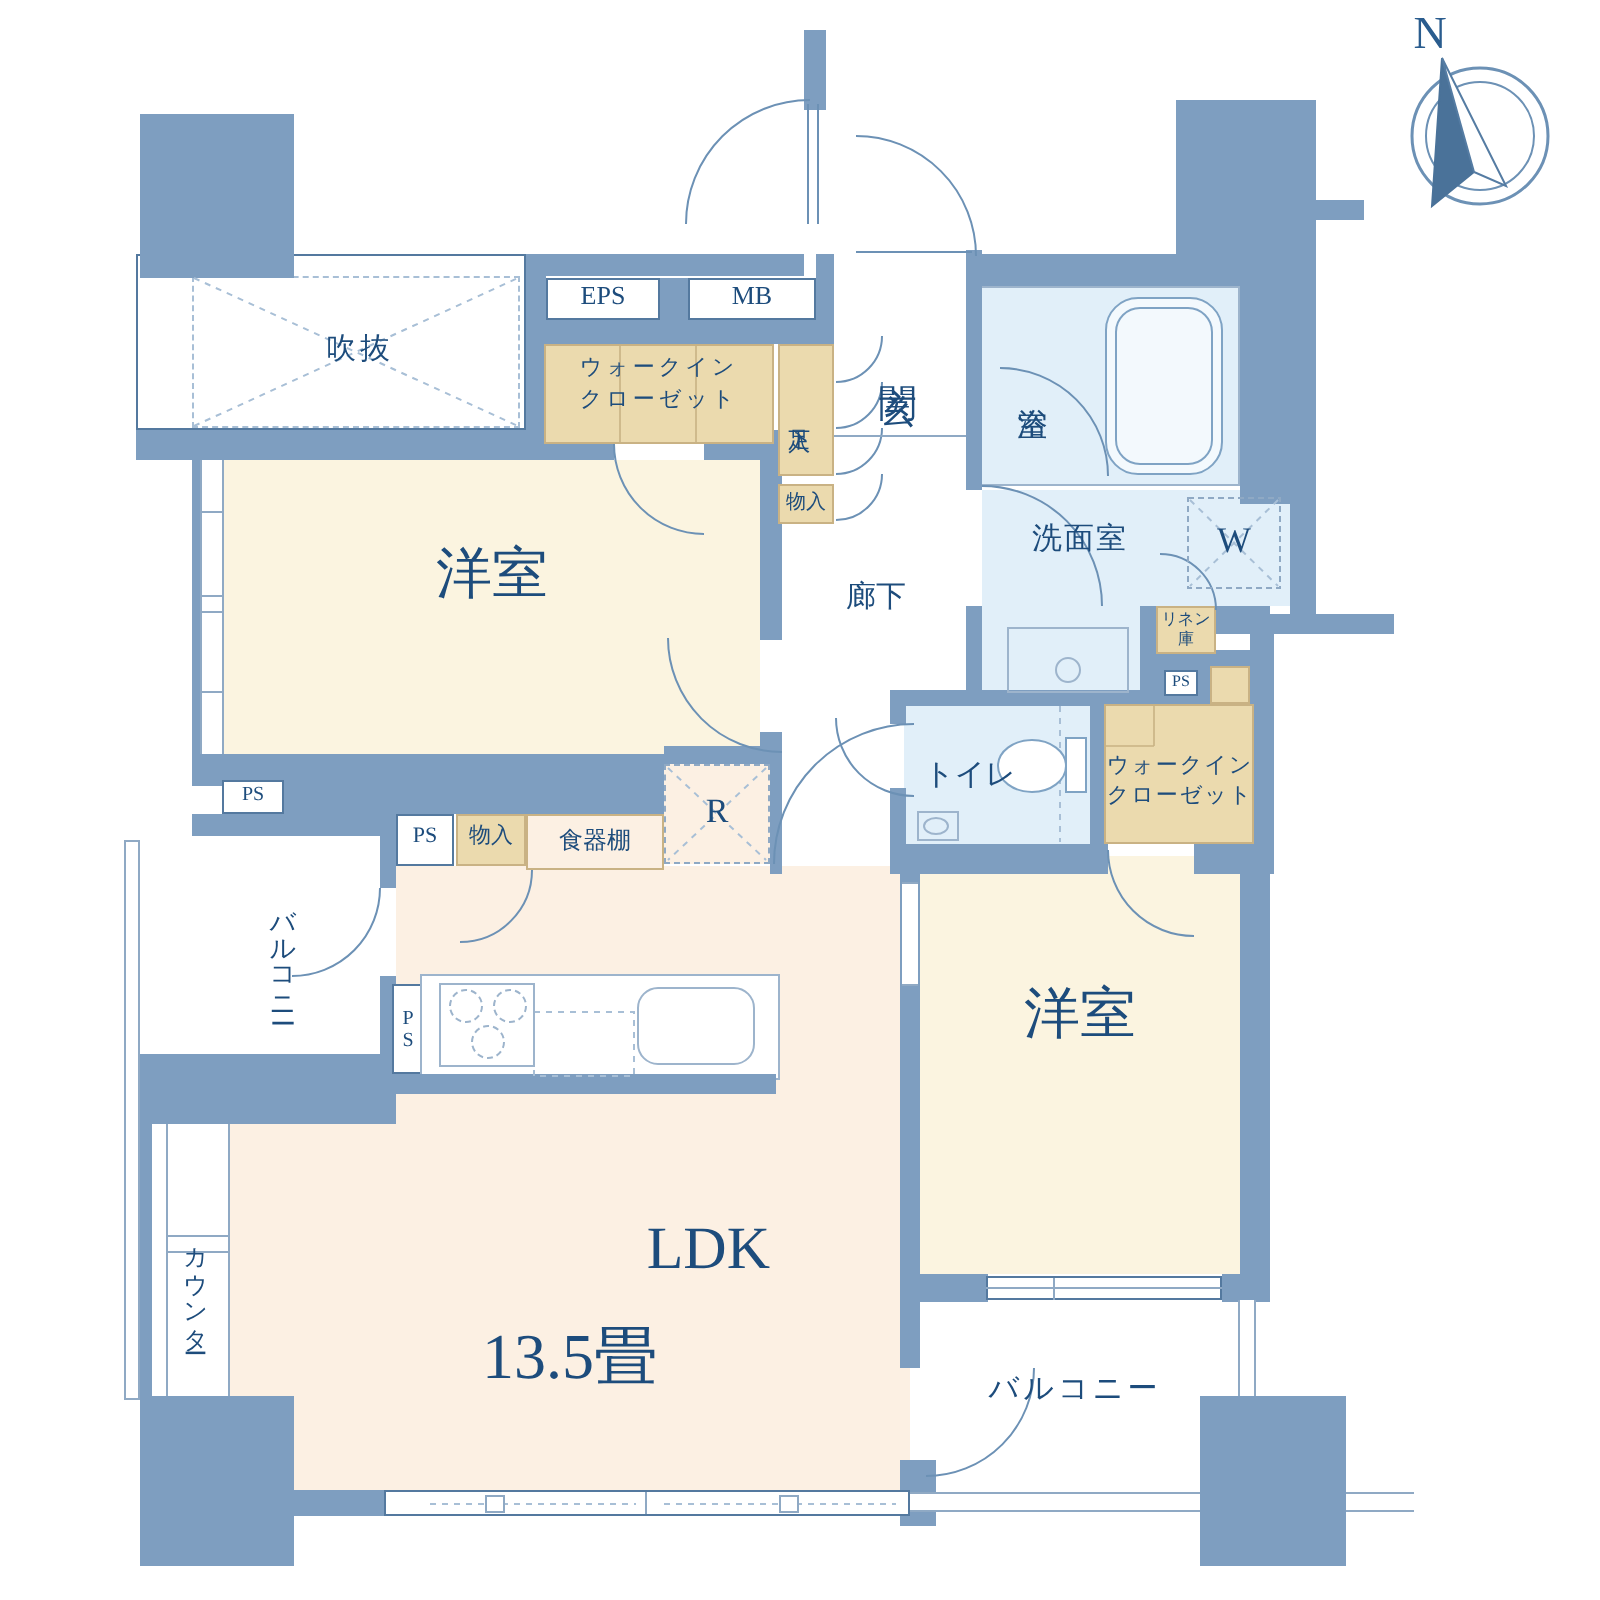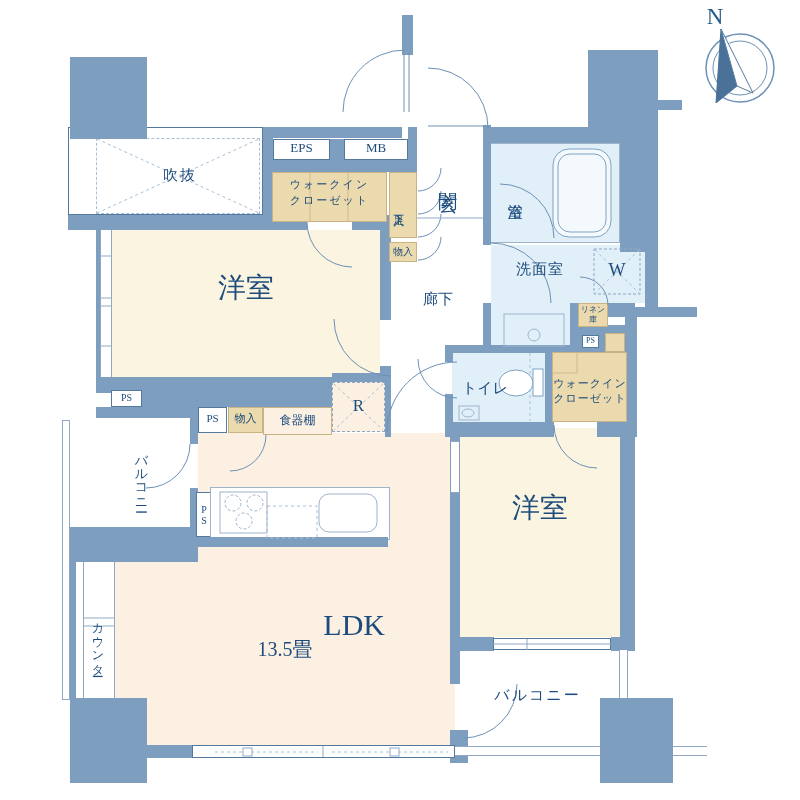--- a/index.html
+++ b/index.html
@@ -193,36 +193,36 @@
 
   <div class="lbl" style="left:130px;top:167px;width:100px;font-size:15px;letter-spacing:2px;">吹抜</div>
   <div class="lbl" style="left:273px;top:141px;width:57px;font-size:13px;">EPS</div>
   <div class="lbl" style="left:344px;top:141px;width:64px;font-size:13px;">MB</div>
   <div class="lbl" style="left:272px;top:178px;width:115px;font-size:11px;letter-spacing:2px;">ウォークイン</div>
   <div class="lbl" style="left:272px;top:194px;width:115px;font-size:11px;letter-spacing:2px;">クローゼット</div>
   <div class="lbl v" style="left:392px;top:180px;height:52px;font-size:11px;">下足入</div>
   <div class="lbl" style="left:389px;top:246px;width:28px;font-size:10px;">物入</div>
   <div class="lbl v" style="left:437px;top:150px;height:56px;font-size:19px;">玄関</div>
   <div class="lbl v" style="left:506px;top:168px;height:48px;font-size:15px;">浴室</div>
-  <div class="lbl" style="left:495px;top:262px;width:90px;font-size:15px;letter-spacing:1px;font-family:Liberation Mono, monospace;">洗面室</div>
+  <div class="lbl" style="left:495px;top:262px;width:90px;font-size:15px;letter-spacing:1px;">洗面室</div>
   <div class="lbl" style="left:594px;top:260px;width:46px;font-size:18px;">W</div>
   <div class="lbl" style="left:578px;top:305px;width:30px;font-size:8px;">リネン</div>
   <div class="lbl" style="left:578px;top:315px;width:30px;font-size:8px;">庫</div>
   <div class="lbl" style="left:582px;top:336px;width:17px;font-size:8px;">PS</div>
   <div class="lbl" style="left:455px;top:380px;width:60px;font-size:15px;">トイレ</div>
   <div class="lbl" style="left:550px;top:377px;width:80px;font-size:11px;letter-spacing:1px;">ウォークイン</div>
   <div class="lbl" style="left:550px;top:392px;width:80px;font-size:11px;letter-spacing:1px;">クローゼット</div>
   <div class="lbl" style="left:415px;top:291px;width:46px;font-size:15px;">廊下</div>
   <div class="lbl" style="left:146px;top:272px;width:200px;font-size:28px;">洋室</div>
   <div class="lbl" style="left:111px;top:392px;width:31px;font-size:10px;">PS</div>
   <div class="lbl" style="left:198px;top:412px;width:29px;font-size:11px;">PS</div>
   <div class="lbl" style="left:228px;top:412px;width:35px;font-size:11px;">物入</div>
   <div class="lbl" style="left:263px;top:414px;width:69px;font-size:12px;">食器棚</div>
   <div class="lbl" style="left:332px;top:396px;width:53px;font-size:17px;">R</div>
   <div class="lbl v" style="left:133px;top:428px;height:96px;font-size:13px;">バルコニー</div>
   <div class="lbl v" style="left:198px;top:496px;height:38px;font-size:10px;">PS</div>
   <div class="lbl" style="left:185px;top:608px;width:200px;font-size:30px;text-align:right;">LDK</div>
-  <div class="lbl" style="left:185px;top:638px;width:200px;font-size:20px;">13.5畳</div>
+  <div class="lbl" style="left:185px;top:660px;width:200px;font-size:32px;">13.5畳</div>
   <div class="lbl v" style="left:90px;top:592px;height:100px;font-size:12px;">カウンター</div>
   <div class="lbl" style="left:440px;top:492px;width:200px;font-size:28px;">洋室</div>
   <div class="lbl" style="left:480px;top:687px;width:115px;font-size:15px;letter-spacing:2px;">バルコニー</div>
   <div class="lbl" style="left:700px;top:4px;width:30px;font-size:23px;color:#2A5C8E;">N</div>
 </div>
 
 </body></html>

